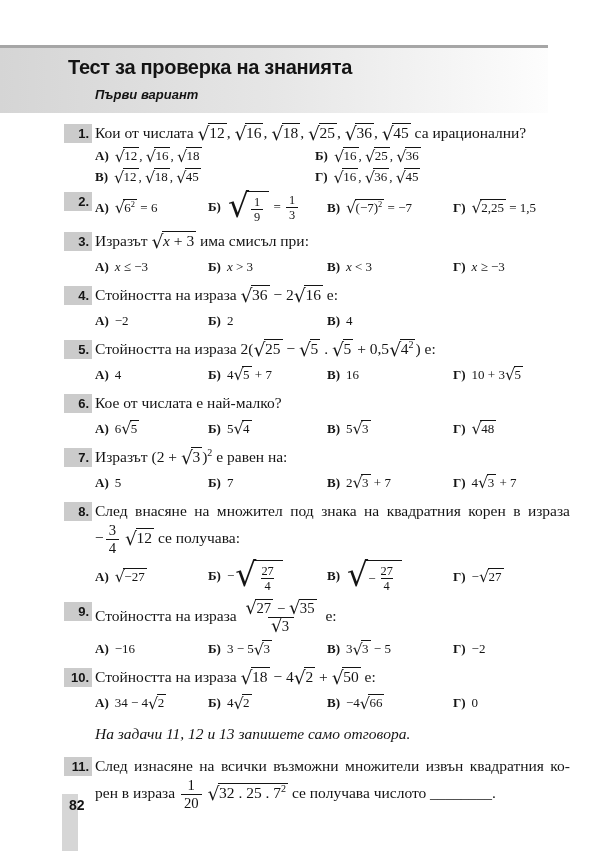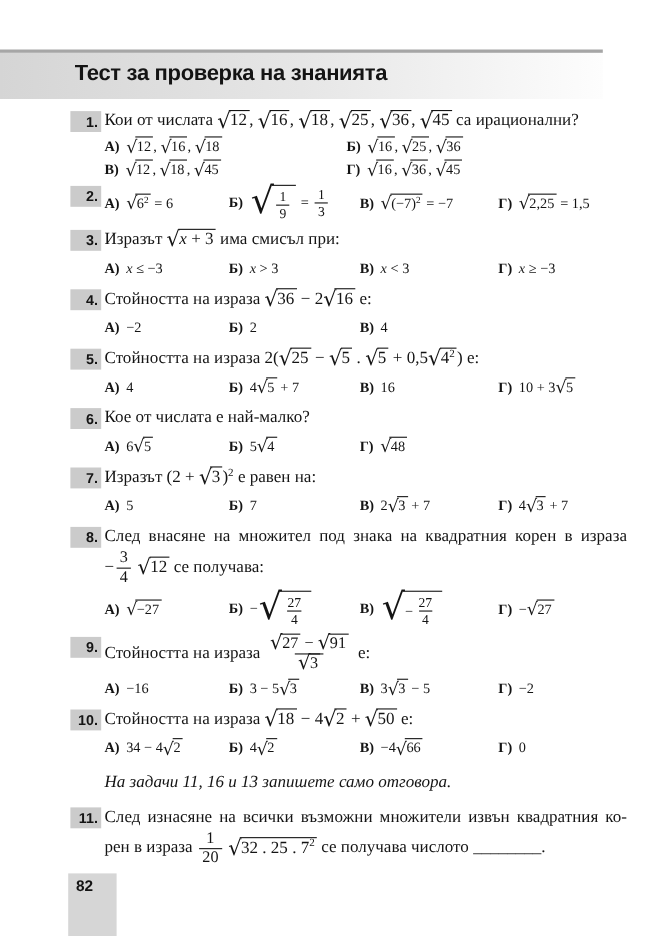--- a/index.html
+++ b/index.html
@@ -37,21 +37,21 @@
   .jline{text-align:justify;text-align-last:justify}
   .opts{
     display:grid;grid-template-columns:113px 119px 126px auto;
     align-items:center;margin-top:2px;min-height:25px;font-size:13px;
   }
   .opts.two{grid-template-columns:220px auto;row-gap:5px;margin-top:4px}
   .opt{white-space:nowrap}
   .ol{margin-right:6px}
   .note{font-style:italic;font-size:15.5px;margin:10px 0 12px 31px}
   .pagebox{
-    position:absolute;left:62px;top:794px;width:44px;height:57px;
+    position:absolute;left:62px;top:794px;width:16px;height:57px;
     background:#d6d6d6;
     font-family:"Liberation Sans",sans-serif;font-weight:700;font-size:14px;
     padding:3px 0 0 7px;
   }
   
   .sq{white-space:nowrap}
   .rs{
     font-family:"DejaVu Sans",sans-serif;
     font-size:1.22em;line-height:0;vertical-align:-0.1em;margin-right:-1.5px;
   }
@@ -66,20 +66,21 @@
   .fn{padding:0 3px}
   .fd{border-top:1.35px solid currentColor;padding:0 3px}
   sup{font-size:0.65em;vertical-align:0.55em;line-height:0}
   i{font-style:italic}
 </style>
 </head>
 <body>
 
 <div class="band">
   <h1 class="title">Тест за проверка на знанията</h1>
+  <div class="subtitle">Първи вариант</div>
 </div>
 
 <div class="content">
     <div class="question">
       <span class="qnum">1.</span>
       <div class="stem">Кои от числата <span class="sq"><span class="rs">√</span><span class="rad">12</span></span>, <span class="sq"><span class="rs">√</span><span class="rad">16</span></span>, <span class="sq"><span class="rs">√</span><span class="rad">18</span></span>, <span class="sq"><span class="rs">√</span><span class="rad">25</span></span>, <span class="sq"><span class="rs">√</span><span class="rad">36</span></span>, <span class="sq"><span class="rs">√</span><span class="rad">45</span></span>  са ирационални?</div>
       <div class="opts two">
         <span class="opt"><b class="ol">А)</b><span class="oexpr"><span class="sq"><span class="rs">√</span><span class="rad">12</span></span>, <span class="sq"><span class="rs">√</span><span class="rad">16</span></span>, <span class="sq"><span class="rs">√</span><span class="rad">18</span></span></span></span>
         <span class="opt"><b class="ol">Б)</b><span class="oexpr"><span class="sq"><span class="rs">√</span><span class="rad">16</span></span>, <span class="sq"><span class="rs">√</span><span class="rad">25</span></span>, <span class="sq"><span class="rs">√</span><span class="rad">36</span></span></span></span>
         <span class="opt"><b class="ol">В)</b><span class="oexpr"><span class="sq"><span class="rs">√</span><span class="rad">12</span></span>, <span class="sq"><span class="rs">√</span><span class="rad">18</span></span>, <span class="sq"><span class="rs">√</span><span class="rad">45</span></span></span></span>
@@ -134,20 +135,21 @@
         <span class="opt"><b class="ol">В)</b><span class="oexpr">16</span></span>
         <span class="opt"><b class="ol">Г)</b><span class="oexpr">10 + 3<span class="sq"><span class="rs">√</span><span class="rad">5</span></span></span></span>
       </div>
     </div>
     <div class="question">
       <span class="qnum">6.</span>
       <div class="stem">Кое от числата е най-малко?</div>
       <div class="opts">
         <span class="opt"><b class="ol">А)</b><span class="oexpr">6<span class="sq"><span class="rs">√</span><span class="rad">5</span></span></span></span>
         <span class="opt"><b class="ol">Б)</b><span class="oexpr">5<span class="sq"><span class="rs">√</span><span class="rad">4</span></span></span></span>
+        <span class="opt"><b class="ol">В)</b><span class="oexpr">5<span class="sq"><span class="rs">√</span><span class="rad">3</span></span></span></span>
         <span class="opt"><b class="ol">Г)</b><span class="oexpr"><span class="sq"><span class="rs">√</span><span class="rad">48</span></span></span></span>
       </div>
     </div>
     <div class="question">
       <span class="qnum">7.</span>
       <div class="stem">Изразът (2 + <span class="sq"><span class="rs">√</span><span class="rad">3</span></span>)<sup>2</sup> е равен на:</div>
       <div class="opts">
         <span class="opt"><b class="ol">А)</b><span class="oexpr">5</span></span>
         <span class="opt"><b class="ol">Б)</b><span class="oexpr">7</span></span>
         <span class="opt"><b class="ol">В)</b><span class="oexpr">2<span class="sq"><span class="rs">√</span><span class="rad">3</span></span> + 7</span></span>
@@ -178,41 +180,41 @@
                   <span class="fn">27</span>
                   <span class="fd">4</span>
                 </span></span>
             </span></span></span>
         <span class="opt"><b class="ol">Г)</b><span class="oexpr">−<span class="sq"><span class="rs">√</span><span class="rad">27</span></span></span></span>
       </div>
     </div>
     <div class="question">
       <span class="qnum">9.</span>
       <div class="stem">Стойността на израза  <span class="frac">
-          <span class="fn"><span class="sq"><span class="rs">√</span><span class="rad">27</span></span> − <span class="sq"><span class="rs">√</span><span class="rad">91</span></span></span>
+          <span class="fn"><span class="sq"><span class="rs">√</span><span class="rad">27</span></span> − <span class="sq"><span class="rs">√</span><span class="rad">35</span></span></span>
           <span class="fd"><span class="sq"><span class="rs">√</span><span class="rad">3</span></span></span>
         </span>  е:</div>
       <div class="opts">
         <span class="opt"><b class="ol">А)</b><span class="oexpr">−16</span></span>
         <span class="opt"><b class="ol">Б)</b><span class="oexpr">3 − 5<span class="sq"><span class="rs">√</span><span class="rad">3</span></span></span></span>
         <span class="opt"><b class="ol">В)</b><span class="oexpr">3<span class="sq"><span class="rs">√</span><span class="rad">3</span></span> − 5</span></span>
         <span class="opt"><b class="ol">Г)</b><span class="oexpr">−2</span></span>
       </div>
     </div>
     <div class="question">
       <span class="qnum">10.</span>
       <div class="stem">Стойността на израза <span class="sq"><span class="rs">√</span><span class="rad">18</span></span> − 4<span class="sq"><span class="rs">√</span><span class="rad">2</span></span> + <span class="sq"><span class="rs">√</span><span class="rad">50</span></span>  е:</div>
       <div class="opts">
         <span class="opt"><b class="ol">А)</b><span class="oexpr">34 − 4<span class="sq"><span class="rs">√</span><span class="rad">2</span></span></span></span>
         <span class="opt"><b class="ol">Б)</b><span class="oexpr">4<span class="sq"><span class="rs">√</span><span class="rad">2</span></span></span></span>
         <span class="opt"><b class="ol">В)</b><span class="oexpr">−4<span class="sq"><span class="rs">√</span><span class="rad">66</span></span></span></span>
         <span class="opt"><b class="ol">Г)</b><span class="oexpr">0</span></span>
       </div>
     </div>
-    <p class="note">На задачи 11, 16 и 13 запишете само отговора.</p>
+    <p class="note">На задачи 11, 12 и 13 запишете само отговора.</p>
     <div class="question">
       <span class="qnum">11.</span>
       <div class="stem jline">След изнасяне на всички възможни множители извън квадратния ко-</div>
       <div class="stem">рен в израза  <span class="frac">
           <span class="fn">1</span>
           <span class="fd">20</span>
         </span> <span class="sq"><span class="rs">√</span><span class="rad">32 . 25 . 7<sup>2</sup></span></span>  се получава числото ________.</div>
     </div>
   </div>
 

